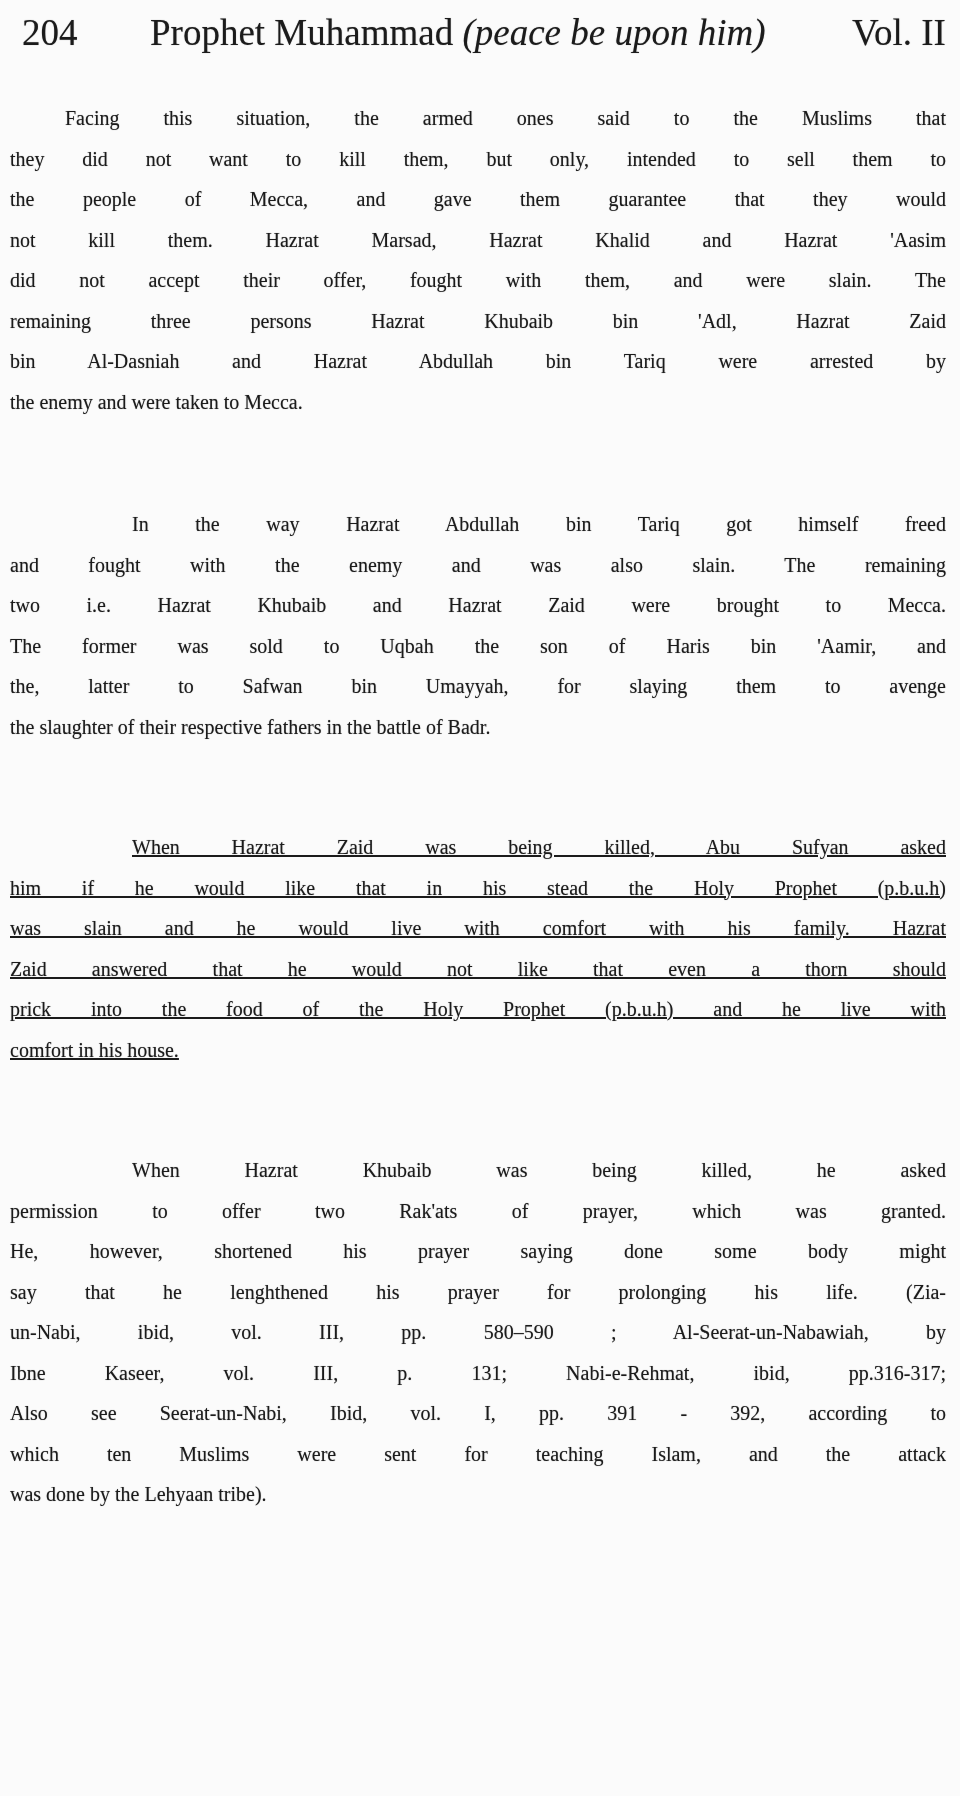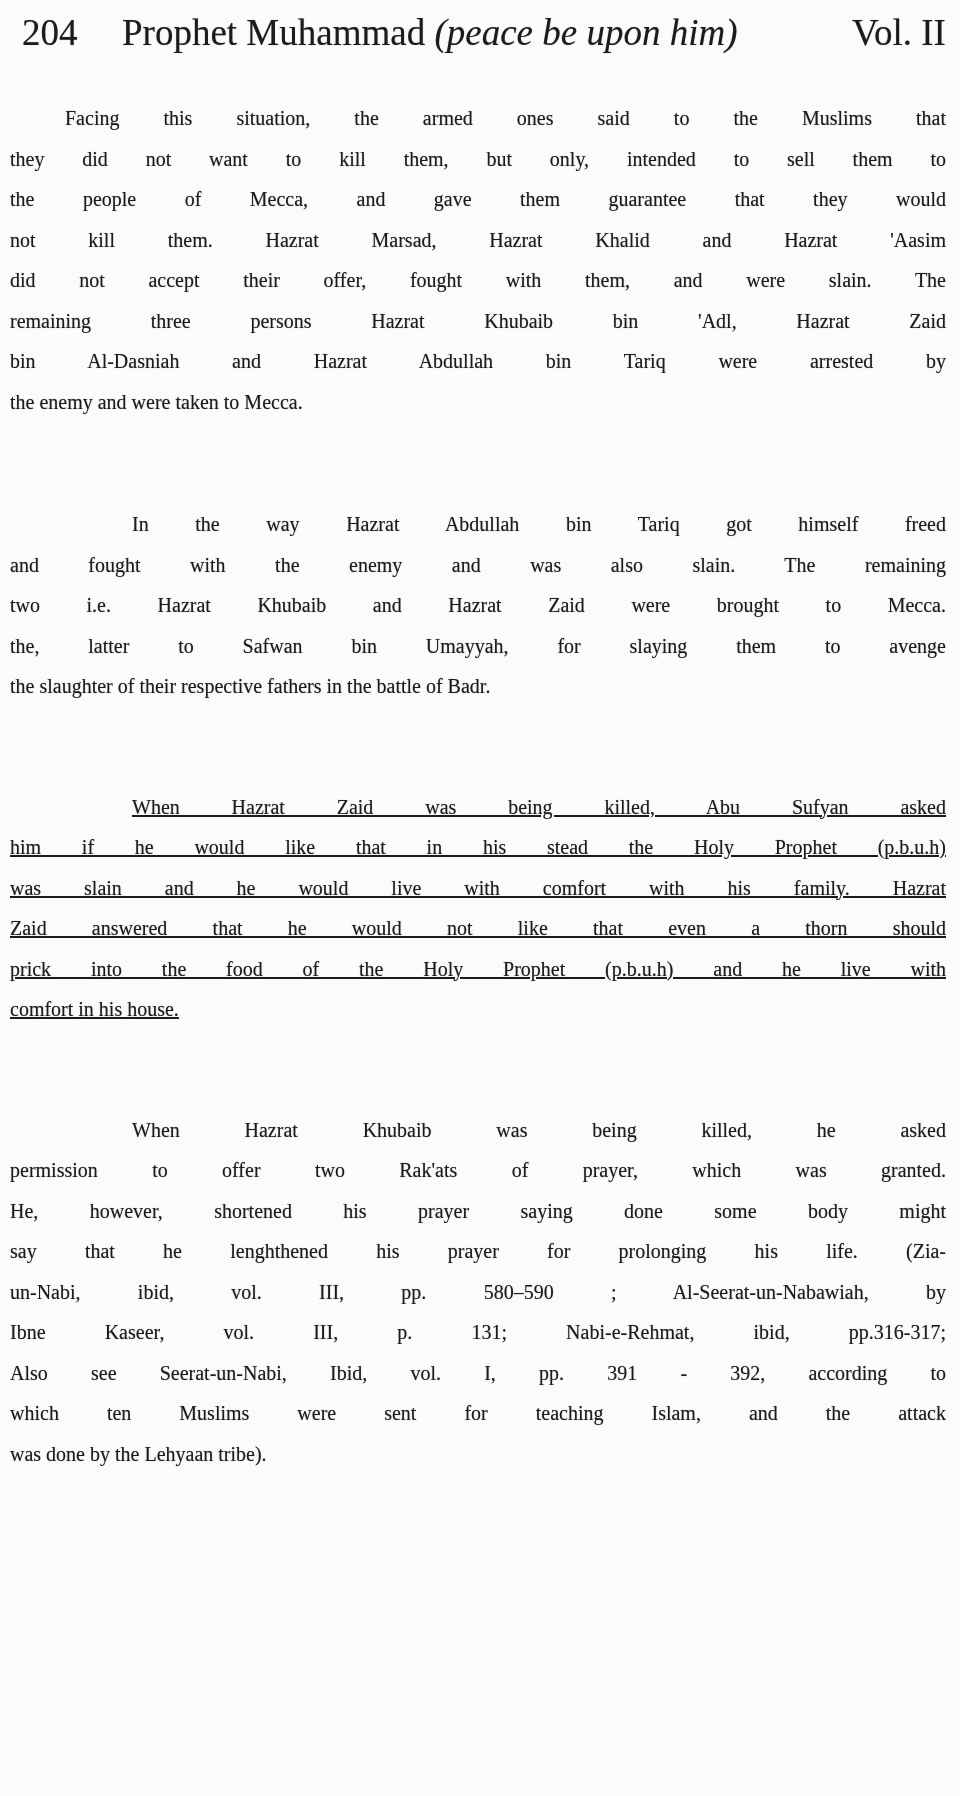--- a/index.html
+++ b/index.html
@@ -21,21 +21,21 @@
   }
   .header {
     position: relative;
     height: 38px;
     font-size: 37px;
     line-height: 38px;
     white-space: nowrap;
     text-shadow: 0 0 1px rgba(25,25,25,.45);
   }
   .pagenum { position: absolute; left: 12px; }
-  .title   { position: absolute; left: 112px; }
+  .title   { position: absolute; left: 140px; }
   .volume  { position: absolute; left: 842px; }
   .it { font-style: italic; }
   .paragraph {
     font-size: 20px;
     line-height: 40.5px;
     text-shadow: 0 0 1px rgba(25,25,25,.45);
   }
   #content .paragraph:nth-child(1) { margin-top: 46px; }
   #content .paragraph:nth-child(2) { margin-top: 82px; }
   #content .paragraph:nth-child(3) { margin-top: 80px; text-decoration: underline; }
@@ -65,20 +65,21 @@
         <div class="line">not kill them. Hazrat Marsad, Hazrat Khalid and Hazrat 'Aasim</div>
         <div class="line">did not accept their offer, fought with them, and were slain. The</div>
         <div class="line">remaining three persons Hazrat Khubaib bin 'Adl, Hazrat Zaid</div>
         <div class="line">bin Al-Dasniah and Hazrat Abdullah bin Tariq were arrested by</div>
         <div class="line last">the enemy and were taken to Mecca.</div>
       </div>
       <div class="paragraph">
         <div class="line first" style="padding-left: 122px;">In the way Hazrat Abdullah bin Tariq got himself freed</div>
         <div class="line">and fought with the enemy and was also slain. The remaining</div>
         <div class="line">two i.e. Hazrat Khubaib and Hazrat Zaid were brought to Mecca.</div>
+        <div class="line">The former was sold to Uqbah the son of Haris bin 'Aamir, and</div>
         <div class="line">the, latter to Safwan bin Umayyah, for slaying them to avenge</div>
         <div class="line last">the slaughter of their respective fathers in the battle of Badr.</div>
       </div>
       <div class="paragraph">
         <div class="line first" style="padding-left: 122px;">When Hazrat Zaid was being killed, Abu Sufyan asked</div>
         <div class="line">him if he would like that in his stead the Holy Prophet (p.b.u.h)</div>
         <div class="line">was slain and he would live with comfort with his family. Hazrat</div>
         <div class="line">Zaid answered that he would not like that even a thorn should</div>
         <div class="line">prick into the food of the Holy Prophet (p.b.u.h) and he live with</div>
         <div class="line last">comfort in his house.</div>

